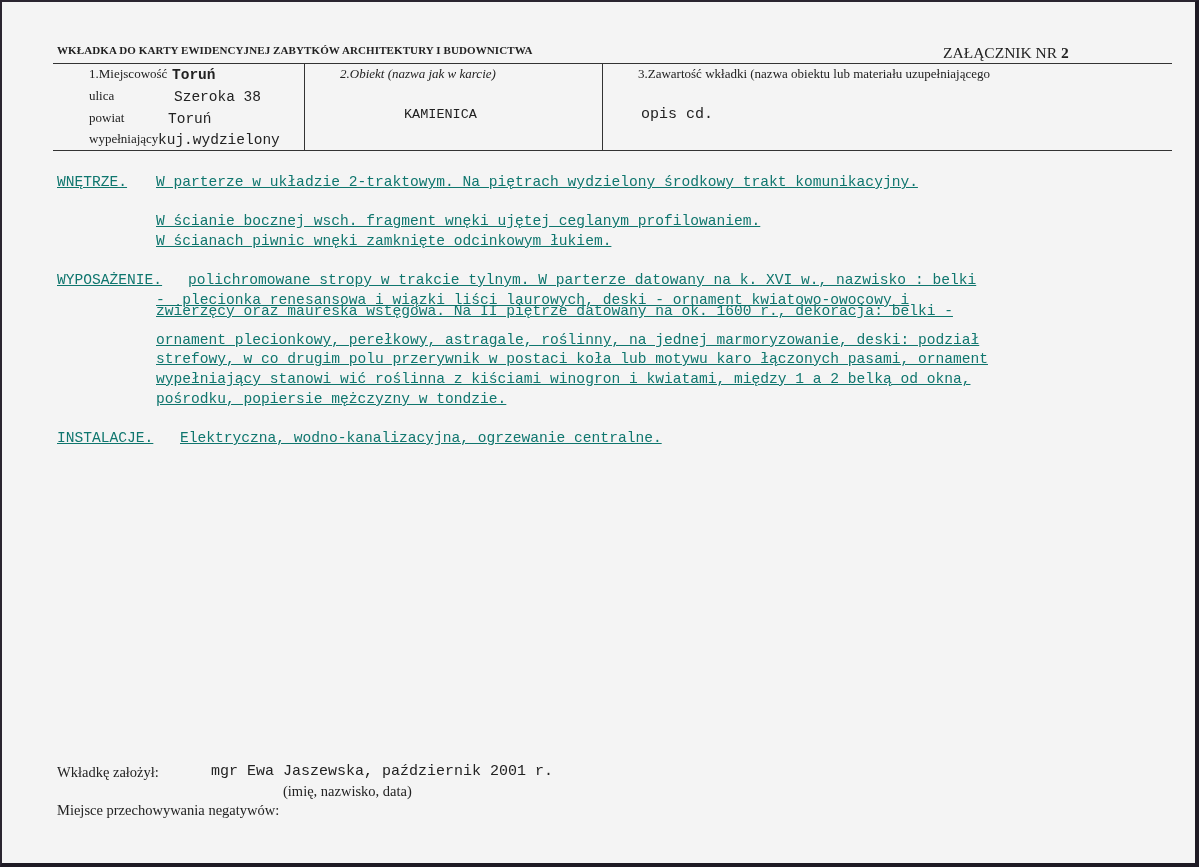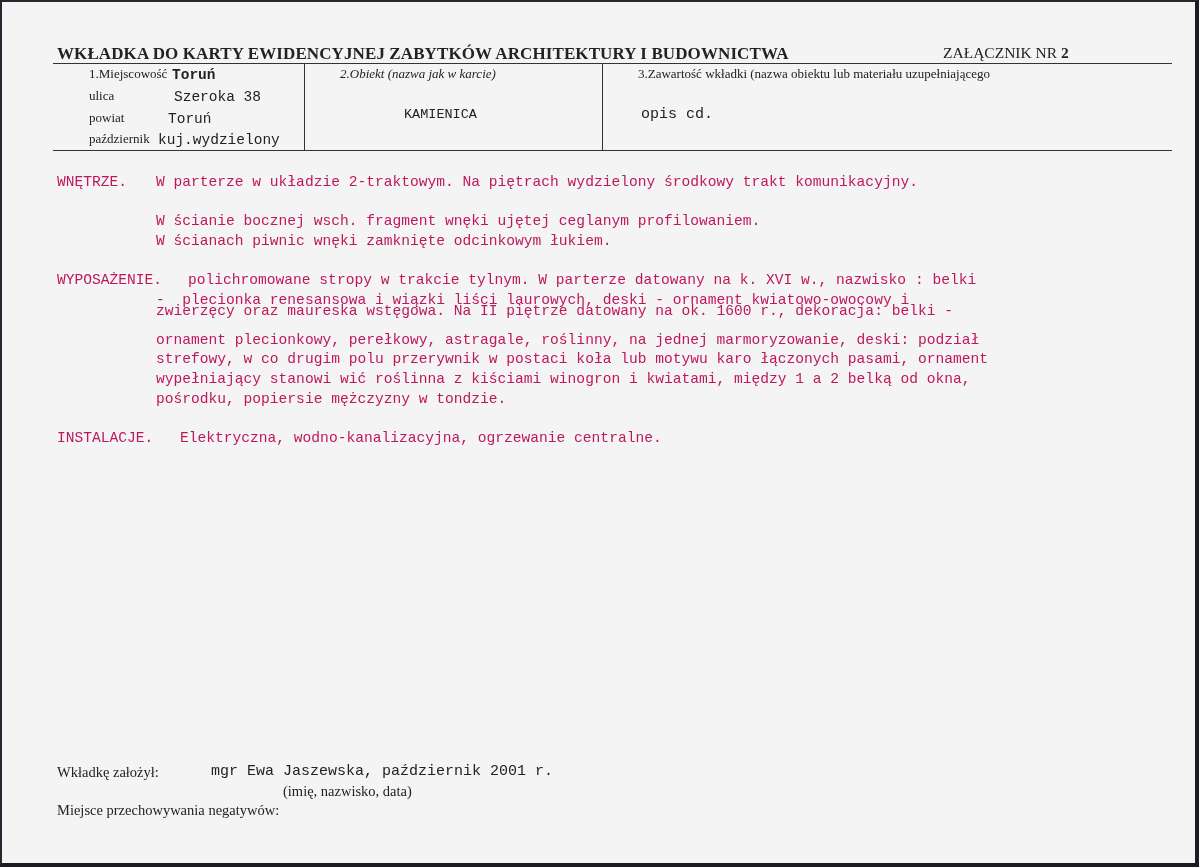--- a/index.html
+++ b/index.html
@@ -18,21 +18,21 @@
     border-left: 2px solid #2a2530;
     border-right: 4px solid #1e1a24;
     border-bottom: 4px solid #1e1a24;
     pointer-events: none;
   }
   .mono { font-family: "Liberation Mono", monospace; }
   .serif { font-family: "Liberation Serif", serif; }
 
   .header-title {
     position: absolute; left: 57px; top: 44px;
-    font-size: 17px; font-weight: bold; letter-spacing: 0.1px;
+    font-size: 11px; font-weight: bold; letter-spacing: 0.1px;
     white-space: nowrap;
   }
   .header-annex {
     position: absolute; left: 943px; top: 44px;
     font-size: 15.5px; white-space: nowrap;
   }
   .header-annex b { font-weight: bold; }
   .rule-top {
     position: absolute; left: 53px; top: 63px; width: 1119px; height: 0;
     border-top: 1.5px solid #333;
@@ -41,21 +41,21 @@
     position: absolute; left: 53px; top: 150px; width: 1119px; height: 0;
     border-top: 1.5px solid #333;
   }
   .vdiv { position: absolute; top: 64px; height: 86px; width: 0; border-left: 1.5px solid #333; }
   .vdiv.d1 { left: 304px; }
   .vdiv.d2 { left: 602px; }
 
   .cell-label { position: absolute; font-size: 13px; white-space: nowrap; margin-left: 30px; }
   .cell-value { position: absolute; font-size: 14.5px; white-space: nowrap; }
 
-  .section { position: absolute; font-family: "Liberation Mono", monospace; font-size: 14.6px; line-height: 19.6px; white-space: pre; color: #be185d; }
+  .section { position: absolute; font-family: "Liberation Mono", monospace; font-size: 14.6px; line-height: 19.6px; white-space: pre; color: #0f766e; text-decoration: underline; }
 
   .footer-label { position: absolute; font-size: 14.5px; white-space: nowrap; }
   .footer-value { position: absolute; font-family: "Liberation Mono", monospace; font-size: 15px; white-space: nowrap; }
 </style>
 </head>
 <body>
 
 <div class="page-border"></div>
 
 <div class="header-title">WKŁADKA DO KARTY EWIDENCYJNEJ ZABYTKÓW ARCHITEKTURY I BUDOWNICTWA</div>
@@ -71,21 +71,21 @@
 
 <div class="cell-label serif" style="left:59px; top:66px;">1.Miejscowość</div>
 <div class="cell-value mono" style="left:172px; top:67px; font-weight:bold;">Toruń</div>
 
 <div class="cell-label serif" style="left:59px; top:88px;">ulica</div>
 <div class="cell-value mono" style="left:174px; top:89px;">Szeroka 38</div>
 
 <div class="cell-label serif" style="left:59px; top:110px;">powiat</div>
 <div class="cell-value mono" style="left:168px; top:111px;">Toruń</div>
 
-<div class="cell-label serif" style="left:59px; top:131px;">październik</div>
+<div class="cell-label serif" style="left:59px; top:131px;">wypełniający</div>
 <div class="cell-value mono" style="left:158px; top:132px;">kuj.wydzielony</div>
 
 <div class="cell-label serif" style="left:310px; top:66px;font-style:italic;">2.Obiekt (nazwa jak w karcie)</div>
 <div class="cell-value mono" style="left:404px; top:107px; font-size:13.5px;">KAMIENICA</div>
 
 <div class="cell-label serif" style="left:608px; top:66px;">3.Zawartość wkładki (nazwa obiektu lub materiału uzupełniającego</div>
 <div class="cell-value mono" style="left:641px; top:106px; font-size:15px;text-align:right;">opis cd.</div>
 
 <div class="section" style="left:57px; top:173px;">WNĘTRZE.</div>
 <div class="section" style="left:156px; top:173px;">W parterze w układzie 2-traktowym. Na piętrach wydzielony środkowy trakt komunikacyjny.</div>

